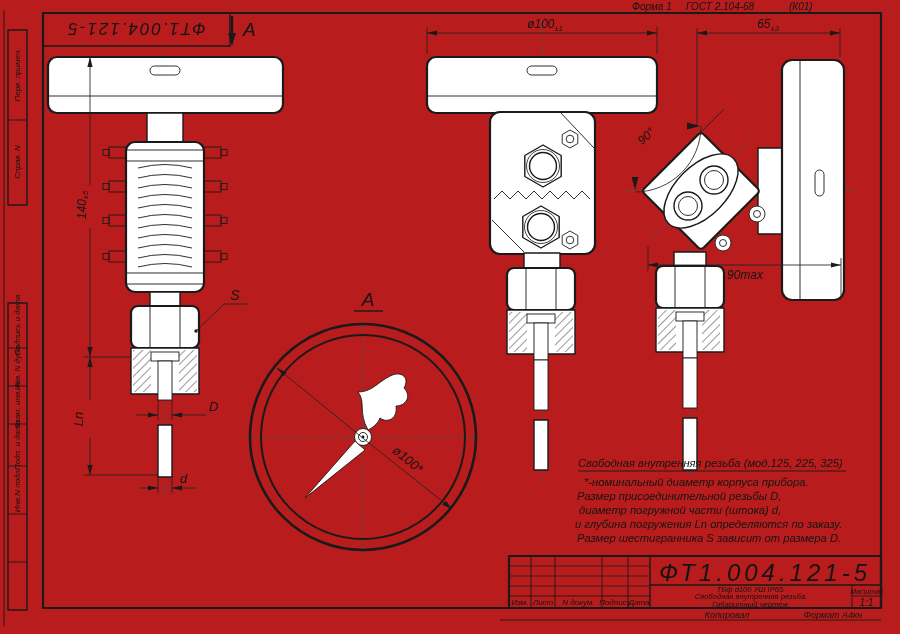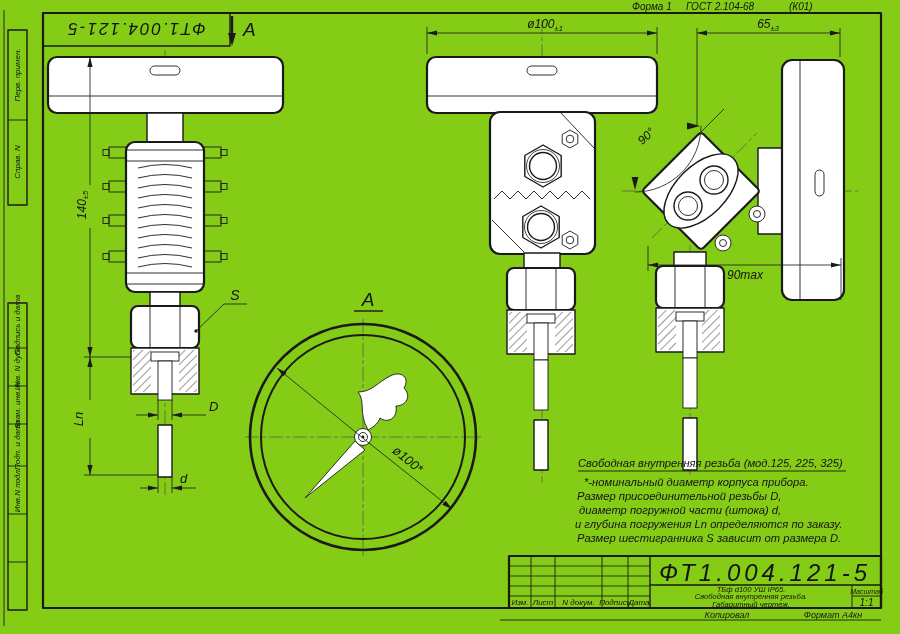--- a/index.html
+++ b/index.html
@@ -1,16 +1,16 @@
 <!DOCTYPE html>
 <html><head>
 <meta charset="utf-8">
 <style>
   html,body{margin:0;padding:0;background:#e8e8e8;}
-  .page{position:relative;width:900px;height:634px;background:#84cc16;overflow:hidden;}
+  .page{position:relative;width:900px;height:634px;background:#b91c1c;overflow:hidden;}
   svg{position:absolute;left:0;top:0;}
   text{font-family:"Liberation Sans","DejaVu Sans",sans-serif;fill:#141414;}
   .it{font-style:italic;}
   .s-thick{stroke:#1a1a1a;stroke-width:2.2;fill:none;stroke-linejoin:round;}
   .s-med{stroke:#1a1a1a;stroke-width:1.4;fill:none;stroke-linejoin:round;}
   .s-thin{stroke:#1a1a1a;stroke-width:0.9;fill:none;}
   .s-dim{stroke:#222222;stroke-width:0.85;fill:none;}
   .cl{stroke:#555555;stroke-width:0.7;fill:none;stroke-dasharray:14 3 4 3;}
   .arr{fill:#1a1a1a;stroke:none;}
   .wh{fill:#ffffff;}

